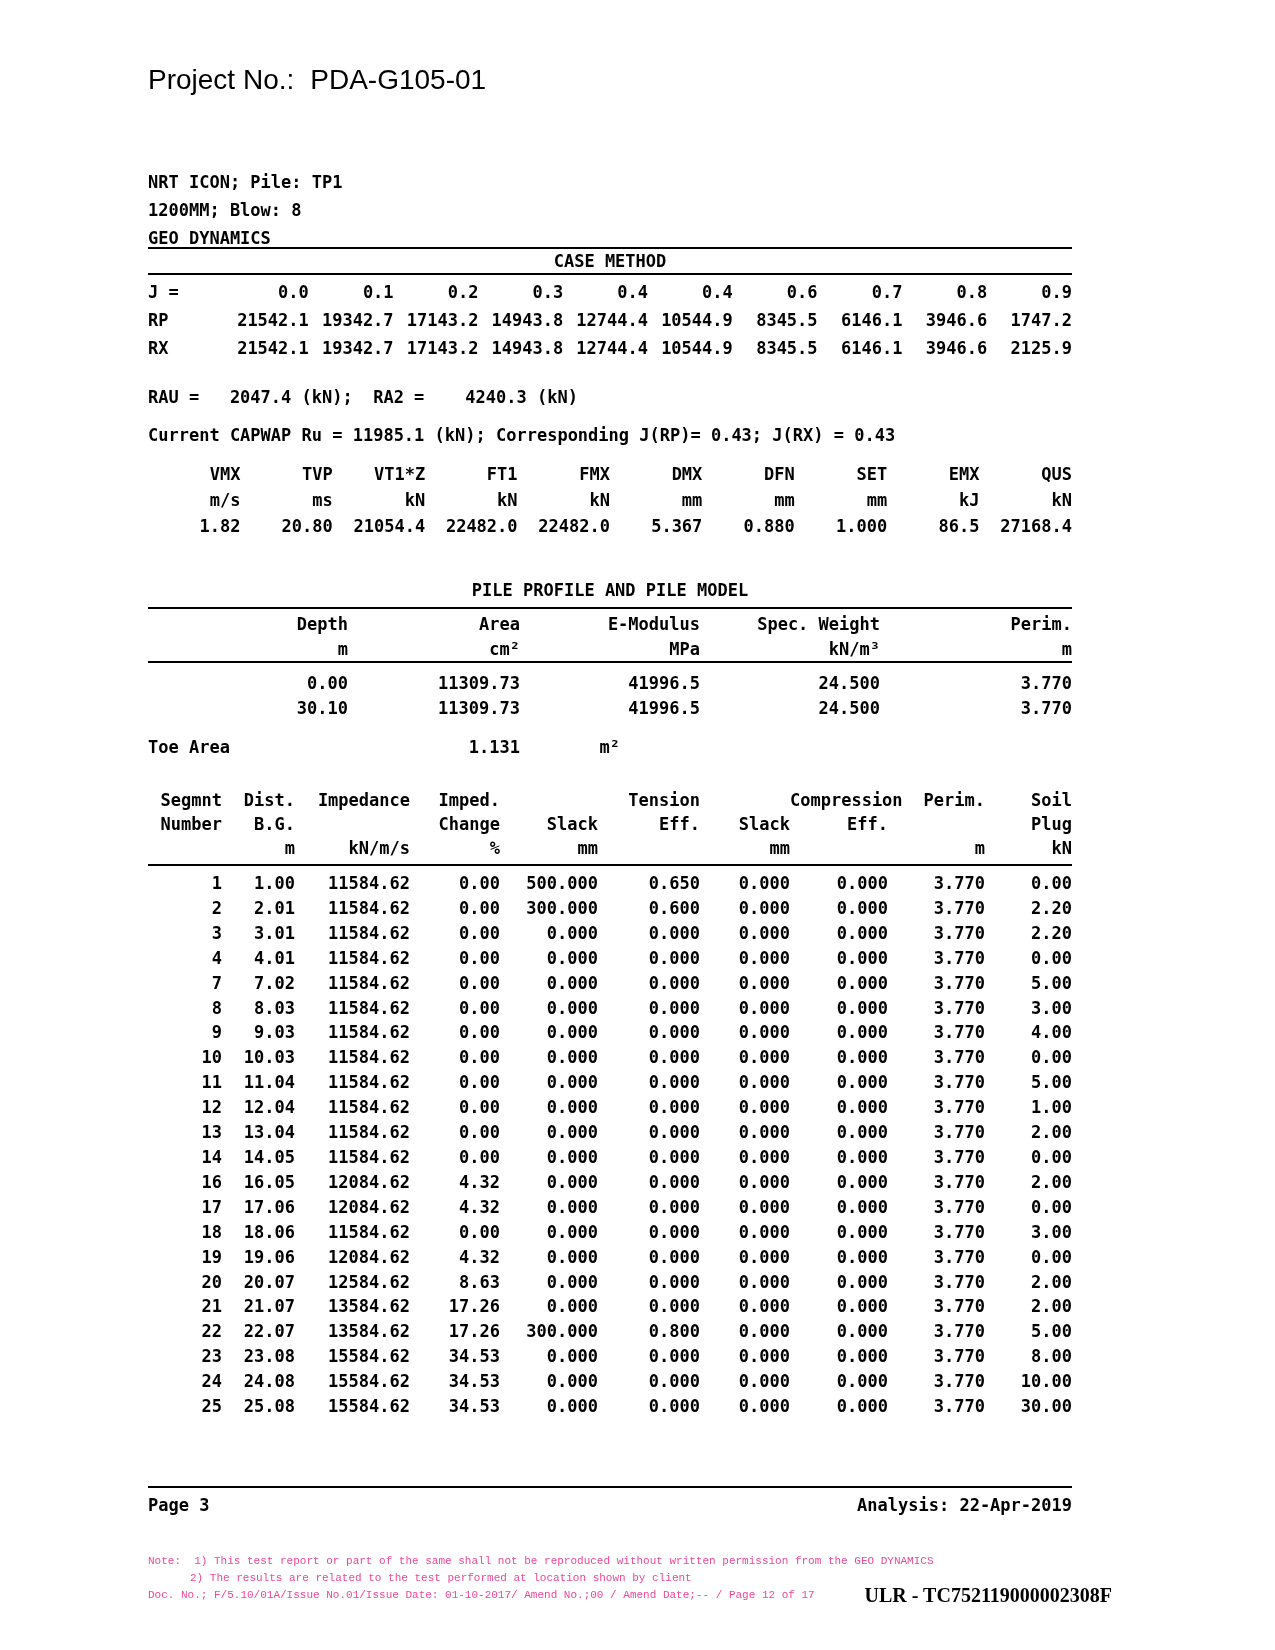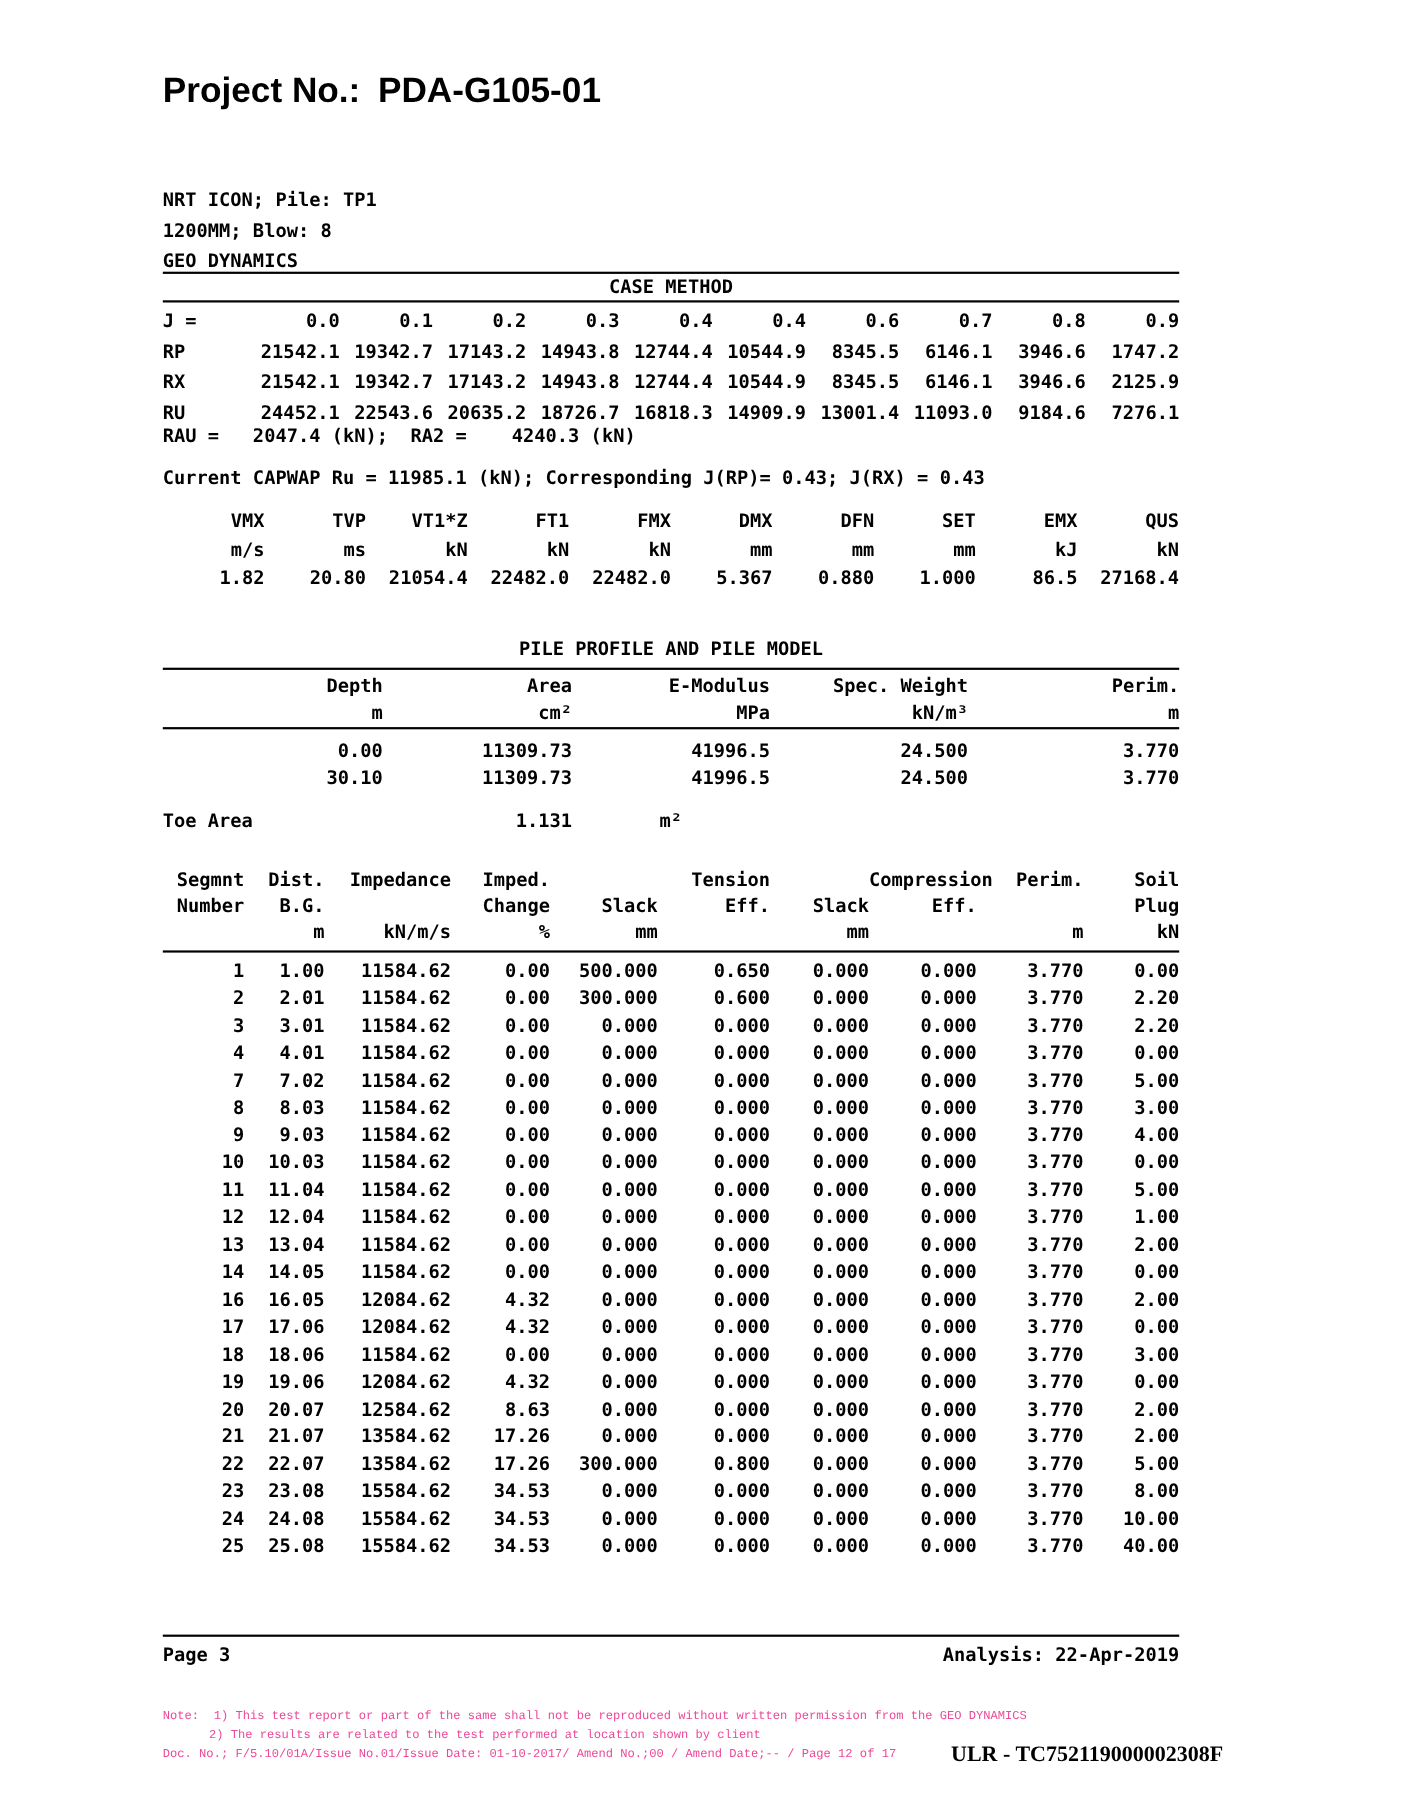--- a/index.html
+++ b/index.html
@@ -7,21 +7,21 @@
     width:1275px;height:1650px;background:#ffffff;position:relative;
     overflow:hidden;color:#000;
   }
   .abs{position:absolute;}
   .mono{font-family:"DejaVu Sans Mono",monospace;font-weight:700;font-size:17px;}
   .pre{white-space:pre;}
   .content{left:148px;width:924px;}
   .rule{left:148px;width:924px;border-top:2px solid #000;height:0;}
 
   
-  .project{top:64px;font-family:"Liberation Sans",sans-serif;font-weight:700;font-size:32px;}
+  .project{top:64px;font-family:"Liberation Sans",sans-serif;font-weight:400;font-size:28px;}
   .project .num{margin-left:16px;}
 
   
   .rpt-hdr{top:168px;display:flex;justify-content:space-between;line-height:28px;}
   .rpt-hdr .right{text-align:right;}
 
   .case-title{top:251px;text-align:center;line-height:21px;}
 
   .case-table{top:278px;line-height:28px;}
   .cm-row{display:flex;}
@@ -132,33 +132,20 @@
       <span class="c">19342.7</span>
       <span class="c">17143.2</span>
       <span class="c">14943.8</span>
       <span class="c">12744.4</span>
       <span class="c">10544.9</span>
       <span class="c">8345.5</span>
       <span class="c">6146.1</span>
       <span class="c">3946.6</span>
       <span class="c">2125.9</span>
     </div>
-  <div class="cm-row">
-      <span class="cm-label">RU</span>
-      <span class="c">24452.1</span>
-      <span class="c">22543.6</span>
-      <span class="c">20635.2</span>
-      <span class="c">18726.7</span>
-      <span class="c">16818.3</span>
-      <span class="c">14909.9</span>
-      <span class="c">13001.4</span>
-      <span class="c">11093.0</span>
-      <span class="c">9184.6</span>
-      <span class="c">7276.1</span>
-    </div>
 </div>
 
 <div class="abs content rau mono pre">RAU =   2047.4 (kN);  RA2 =    4240.3 (kN)</div>
 <div class="abs content current mono pre">Current CAPWAP Ru = 11985.1 (kN); Corresponding J(RP)= 0.43; J(RX) = 0.43</div>
 
 <div class="abs content results mono">
   <div class="results-row">
       <span class="c">VMX</span>
       <span class="c">TVP</span>
       <span class="c">VT1*Z</span>
@@ -533,21 +520,21 @@
     <div class="seg-row">
       <span class="c">25</span>
       <span class="c">25.08</span>
       <span class="c">15584.62</span>
       <span class="c">34.53</span>
       <span class="c">0.000</span>
       <span class="c">0.000</span>
       <span class="c">0.000</span>
       <span class="c">0.000</span>
       <span class="c">3.770</span>
-      <span class="c">40.00</span>
+      <span class="c">30.00</span>
     </div>
   </div>
 
 <div class="abs rule rule-f"></div>
 <div class="abs content page-footer-row mono">
   <span>Page 3</span>
   <span>Analysis: 22-Apr-2019</span>
 </div>
 
 <div class="abs ulr">ULR - TC752119000002308F</div>

